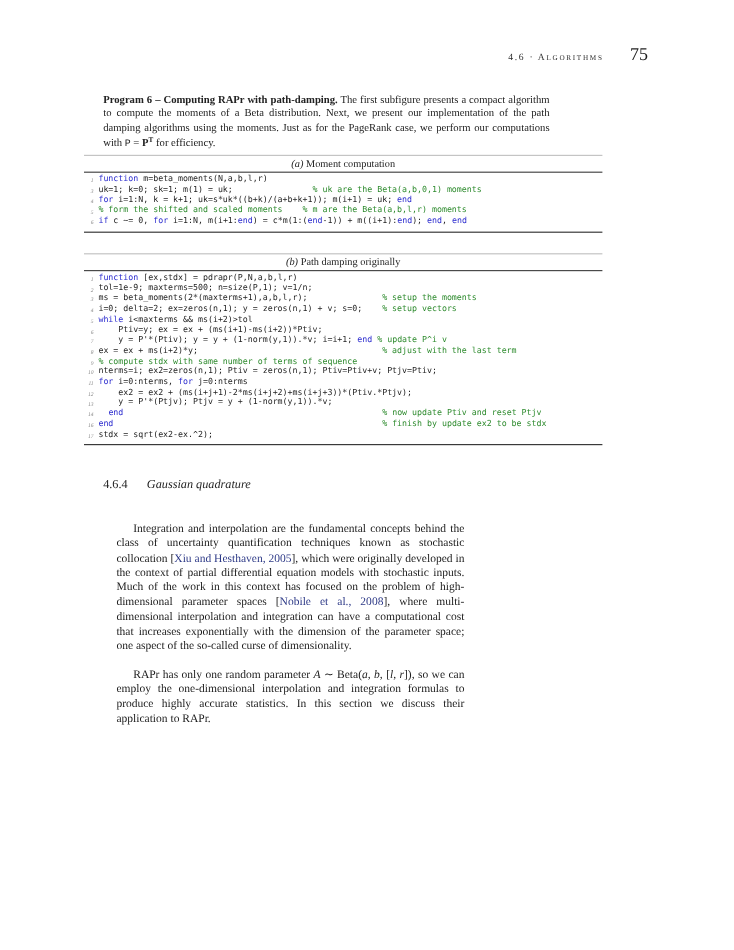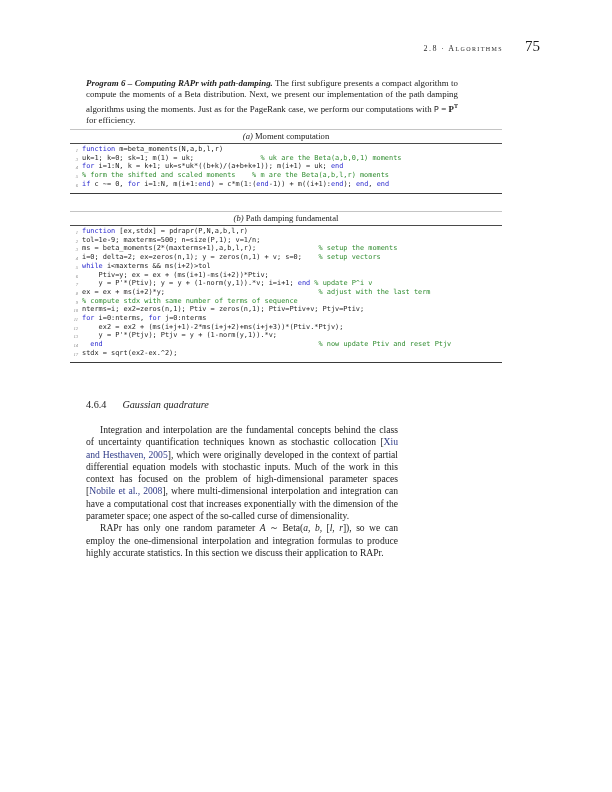--- a/index.html
+++ b/index.html
@@ -19,21 +19,21 @@
   .running-head{
     font-size:8px; letter-spacing:1.4px; font-variant:small-caps; color:#2a2a2a;
   }
   .page-num{ font-size:15px; color:#1c1c1c; }
 
   
   .program-caption{
     position:absolute; top:78px; left:86px; width:372px;
     font-size:8.9px; line-height:11.3px; text-align:justify; color:#222;
   }
-  .seg-bi{ font-style:italic; font-weight:bold; }
+  .seg-bi{ font-weight:bold; }
   .seg-tt{ font-family:"Liberation Mono", monospace; font-size:8.2px; }
   .seg-bsup{ font-weight:bold; }
   .seg-bsup sup{ font-size:6px; }
 
   
   .listing{ position:absolute; left:70px; width:432px; }
   #listing-a{ top:129px; }
   #listing-b{ top:211px; }
   .rule{ width:100%; }
   .hairline{ border-top:1px solid #c4c4c4; }
@@ -64,31 +64,31 @@
     font-size:10.2px; color:#1c1c1c;
   }
   .sec-num{ margin-right:16px; }
   .sec-title{ font-style:italic; }
 
   
   .bodytext{
     position:absolute; top:424px; left:86px; width:312px;
     font-size:9.6px; line-height:12.3px; text-align:justify; color:#1c1c1c;
   }
-  .bodytext p{ margin:0; text-indent:14px; }
+  .bodytext p{ margin:11px; text-indent:14px; }
   .seg-cite{ color:#2e3a87; }
   .seg-i{ font-style:italic; }
 </style>
 </head>
 <body>
 
 <div class="page">
 
   <div class="header-row">
-    <span class="running-head">2.8 · Algorithms</span>
+    <span class="running-head">4.6 · Algorithms</span>
     <span class="page-num">75</span>
   </div>
 
   <div class="program-caption"><span class="seg-bi">Program 6 – Computing RAPr with path-damping.</span><span class="seg-t"> The first subfigure presents a compact algorithm to compute the moments of a Beta distribution. Next, we present our implementation of the path damping algorithms using the moments. Just as for the PageRank case, we perform our computations with </span><span class="seg-tt">P</span><span class="seg-t"> = </span><span class="seg-bsup">P<sup>T</sup></span><span class="seg-t"> for efficiency.</span></div>
 
   <div class="listing" id="listing-a">
     <div class="rule hairline"></div>
     <div class="listing-caption">
       <span class="sublabel">(a)</span>
       <span>Moment computation</span>
@@ -116,21 +116,21 @@
           <span class="code-text"><span class="kw">if</span> c ~= 0, <span class="kw">for</span> i=1:N, m(i+1:<span class="kw">end</span>) = c*m(1:(<span class="kw">end</span>-1)) + m((i+1):<span class="kw">end</span>); <span class="kw">end</span>, <span class="kw">end</span></span>
         </div>
       </div>
     <div class="rule bottomrule"></div>
   </div>
 
   <div class="listing" id="listing-b">
     <div class="rule hairline"></div>
     <div class="listing-caption">
       <span class="sublabel">(b)</span>
-      <span>Path damping fundamental</span>
+      <span>Path damping originally</span>
     </div>
     <div class="rule midrule"></div>
     <div class="codeblock">
         <div class="code-line">
           <span class="ln">1</span>
           <span class="code-text"><span class="kw">function</span> [ex,stdx] = pdrapr(P,N,a,b,l,r)</span>
         </div>
         <div class="code-line">
           <span class="ln">2</span>
           <span class="code-text">tol=1e-9; maxterms=500; n=size(P,1); v=1/n;</span>
@@ -177,20 +177,24 @@
         </div>
         <div class="code-line">
           <span class="ln">13</span>
           <span class="code-text">    y = P'*(Ptjv); Ptjv = y + (1-norm(y,1)).*v;</span>
         </div>
         <div class="code-line">
           <span class="ln">14</span>
           <span class="code-text">  <span class="kw">end</span>                                                    <span class="cmt">% now update Ptiv and reset Ptjv</span></span>
         </div>
         <div class="code-line">
+          <span class="ln">16</span>
+          <span class="code-text"><span class="kw">end</span>                                                      <span class="cmt">% finish by update ex2 to be stdx</span></span>
+        </div>
+        <div class="code-line">
           <span class="ln">17</span>
           <span class="code-text">stdx = sqrt(ex2-ex.^2);</span>
         </div>
       </div>
     <div class="rule bottomrule"></div>
   </div>
 
   <div class="section-heading">
     <span class="sec-num">4.6.4</span><span class="sec-title">Gaussian quadrature</span>
   </div>

